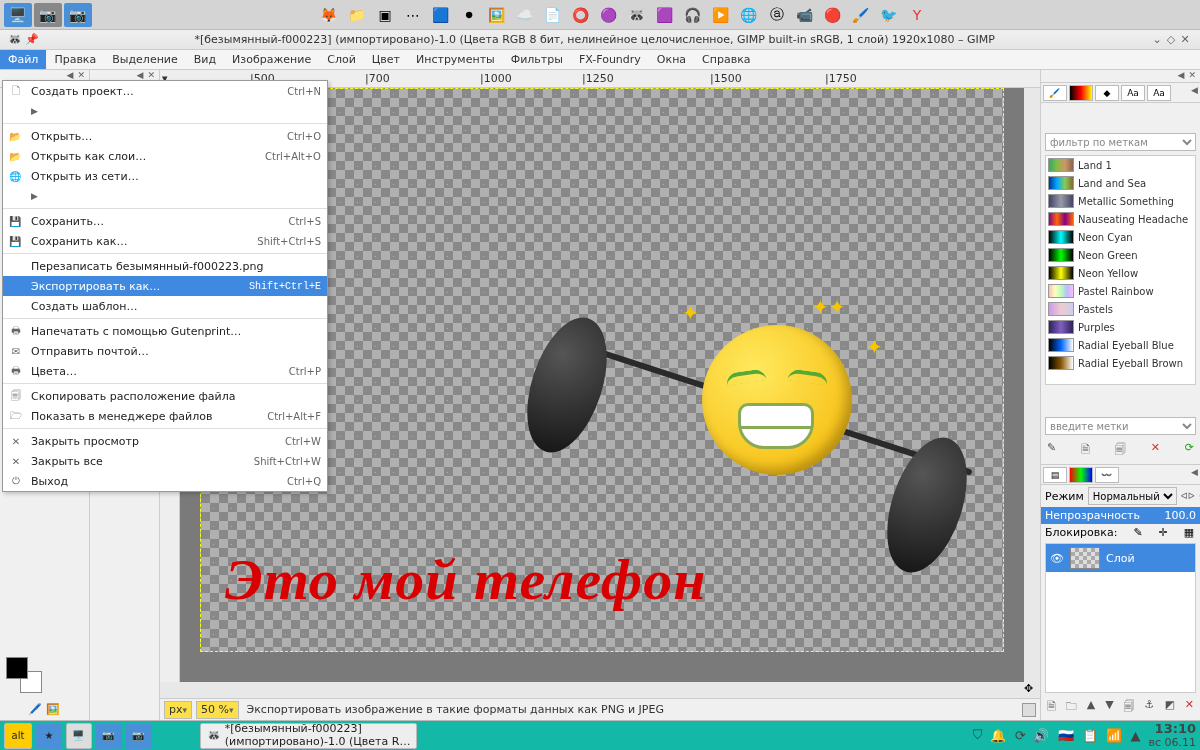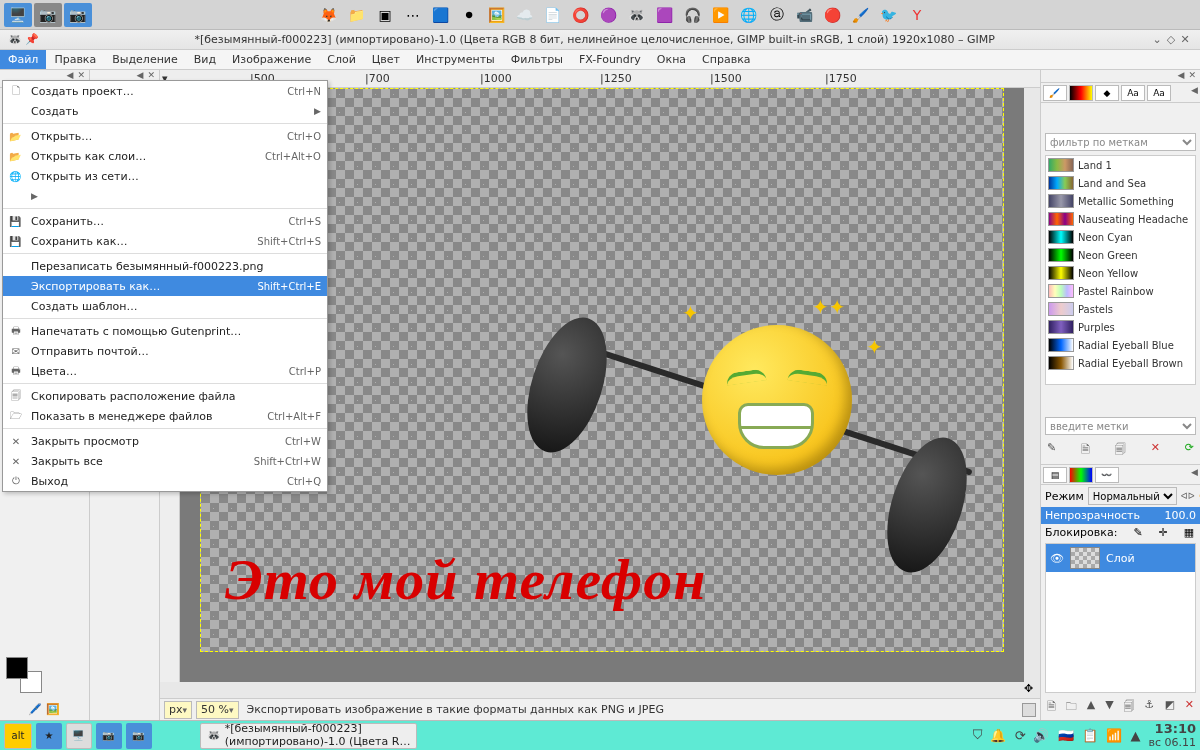--- a/index.html
+++ b/index.html
@@ -21,21 +21,21 @@
 .menu-item { padding: 0 8px; display: flex; align-items: center; cursor: pointer; color: #333; }
 .menu-item.active { background: #3f8ae0; color: #fff; }
 
 
 .dropdown { position: absolute; left: 2px; top: 80px; width: 326px; background: #fff; border: 1px solid #999; box-shadow: 2px 2px 4px rgba(0,0,0,0.2); z-index: 100; }
 .drop-row { display: flex; align-items: center; height: 20px; padding: 0 6px 0 4px; color: #222; }
 .drop-row.selected { background: #3f8ae0; color: #fff; }
 .drop-icon { width: 18px; height: 16px; margin-right: 6px; display: flex; align-items: center; justify-content: center; font-size: 10px; color: #666; }
 .drop-label { flex: 1; }
 .drop-shortcut { color: #666; font-size: 10px; }
-.drop-row.selected .drop-shortcut { color: #fff; }
+.drop-row.selected .drop-shortcut { color: #fff; font-family: Liberation Mono, monospace; }
 .drop-sep { height: 1px; background: #ddd; margin: 2px 0; }
 .drop-arrow { color: #666; font-size: 9px; }
 
 
 .gimp-body { position: absolute; top: 70px; left: 0; right: 0; bottom: 30px; display: flex; }
 
 
 .toolbox-col { width: 90px; background: #f0f0f0; border-right: 1px solid #ccc; display: flex; flex-direction: column; }
 .toolbox-header { height: 18px; border-bottom: 1px solid #ccc; display:flex; justify-content:flex-end; padding:0 4px; color:#888; font-size:9px; gap:4px;}
 .toolbox-swatch { margin-top:auto; padding:6px; }
@@ -75,21 +75,21 @@
 .eye.l{left:24px; transform:rotate(-8deg);} .eye.r{right:24px; transform:rotate(8deg);}
 .mouth { position:absolute; width:76px; height:46px; background:#fff; border:3px solid #8a5; border-radius: 10px 10px 26px 26px; left:36px; top:78px;}
 .mouth::before{content:"";position:absolute;left:0;right:0;top:20px;height:3px;background:#8a5;}
 .sweat { position:absolute; color:#f7c600; font-size:20px;}
 .sweat.a{ left:80px; top:-24px;} .sweat.b{ left:210px; top:-30px;} .sweat.c{ left:264px; top:10px;}
 
 .canvas-text { position: absolute; left: 24px; bottom: 38px; font-family: serif; font-size: 58px; color: #d80000; font-style: italic; font-weight: bold; letter-spacing: 1px; }
 
 
 .canvas-status { height: 22px; background: #f0f0f0; border-top: 1px solid #ccc; display: flex; align-items: center; gap: 4px; padding: 0 4px; font-size: 11px; color: #333; }
-.stat-box { border: 1px solid #bbb; background: #fef9c3; padding: 1px 4px; height: 18px; display: flex; align-items: center; }
+.stat-box { border: 1px solid #bbb; background: #fde047; padding: 1px 4px; height: 18px; display: flex; align-items: center; }
 .nav-thumb { width: 14px; height: 14px; background: #ddd; border: 1px solid #999; }
 
 
 .right-dock { width: 160px; background: #f0f0f0; border-left: 1px solid #ccc; display: flex; flex-direction: column; }
 .dock-tabs { height: 20px; display: flex; gap: 2px; padding: 2px; border-bottom: 1px solid #ccc;}
 .dock-tab { width: 24px; height: 16px; border: 1px solid #bbb; background: #fff; font-size:9px; display:flex; align-items:center; justify-content:center;}
 .filter-row { padding: 2px 4px; margin-top: 28px; }
 .filter-row select, .filter-row input { width: 100%; height: 18px; border: 1px solid #bbb; font-size: 10px; background:#fff; color:#888;}
 .grad-list { flex: 0 0 230px; overflow-y: auto; background: #fff; border: 1px solid #ccc; margin: 2px 4px;}
 .grad-item { display: flex; align-items: center; height: 18px; padding: 0 2px; }
@@ -106,21 +106,21 @@
 .layer-item { display:flex; align-items:center; height:28px; background:#3f8ae0; color:#fff; padding:0 4px; gap:6px;}
 .layer-thumb { width:30px; height:22px; background-image:
     linear-gradient(45deg,#aaa 25%,transparent 25%),
     linear-gradient(-45deg,#aaa 25%,transparent 25%),
     linear-gradient(45deg,transparent 75%,#aaa 75%),
     linear-gradient(-45deg,transparent 75%,#aaa 75%);
   background-color:#ddd; background-size:8px 8px; background-position:0 0,0 4px,4px -4px,-4px 0; border:1px solid #888;}
 .layer-btns { display:flex; justify-content:space-between; padding:3px 6px; color:#555;}
 
 
-.os-bottom { position: absolute; bottom: 0; left: 0; right: 0; height: 30px; background: #5eead4; border-top: 1px solid #bbb; display: flex; align-items: center; padding: 0 4px; gap: 4px; }
+.os-bottom { position: absolute; bottom: 0; left: 0; right: 0; height: 30px; background: #14b8a6; border-top: 1px solid #bbb; display: flex; align-items: center; padding: 0 4px; gap: 4px; }
 .os-bottom .app-btn { height: 26px; padding: 0 6px; background: #4a90d9; border-radius: 2px; display:flex; align-items:center; font-size:10px; color:#222;}
 .os-bottom .app-btn.alt{ background:#ddd; border:1px solid #bbb;}
 .os-bottom .spacer{flex:1;}
 .tray{ display:flex; align-items:center; gap:8px; color:#444; font-size:11px;}
 .clock{ text-align:right; line-height:1.1;}
 .tray-ic{font-size:13px;}
 
 
 .sbar { background:#e8e8e8; }
 .sbar.v { width:16px; }
@@ -185,21 +185,20 @@
   </div>
 
 <div class="dropdown" id="dropdown">
     <div class="drop-row">
       <span class="drop-icon">🗋</span>
       <span class="drop-label">Создать проект…</span>
       <span class="drop-shortcut">Ctrl+N</span>
     </div>
     <div class="drop-row">
       <span class="drop-icon"></span>
-      <span class="drop-label">Создать</span>
       <span class="drop-arrow">▶</span>
     </div>
     <div class="drop-sep"></div>
     <div class="drop-row">
       <span class="drop-icon">📂</span>
       <span class="drop-label">Открыть…</span>
       <span class="drop-shortcut">Ctrl+O</span>
     </div>
     <div class="drop-row">
       <span class="drop-icon">📂</span>
@@ -307,21 +306,21 @@
         <span class="chevron">✕</span>
       </div>
   </div>
 
   <div class="canvas-zone">
     <div class="ruler-top" id="rulertop">
       <span style="position:absolute;left:2px;top:2px">▾</span>
     <span class="ruler-tick" style="left: 90px;">|500</span>
         <span class="ruler-tick" style="left: 205px;">|700</span>
         <span class="ruler-tick" style="left: 320px;">|1000</span>
-        <span class="ruler-tick" style="left: 440px;">|1250</span>
+        <span class="ruler-tick" style="left: 422px;">|1250</span>
         <span class="ruler-tick" style="left: 550px;">|1500</span>
         <span class="ruler-tick" style="left: 665px;">|1750</span>
       </div>
     <div class="canv-mid">
       <div class="ruler-left"></div>
       <div class="canvas">
         <div class="checker">
           <div class="artwork">
             <div class="bar"></div>
             <div class="plate l"></div>

